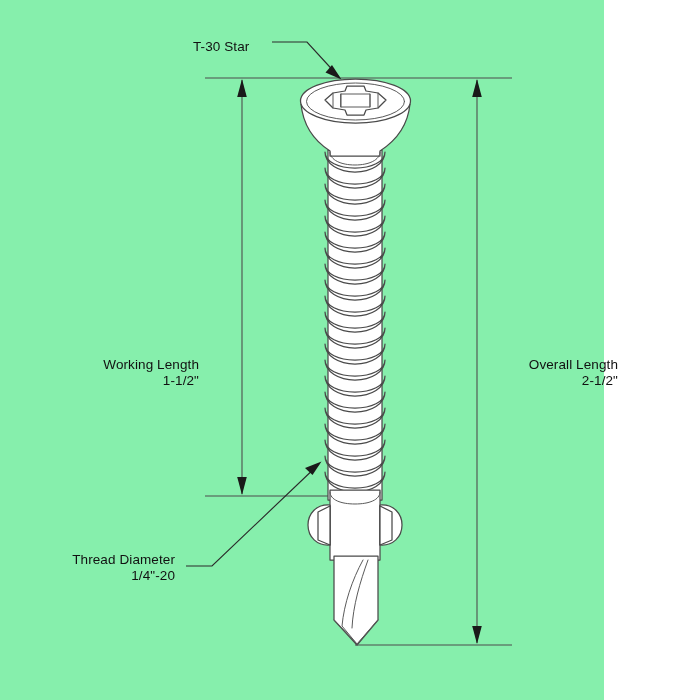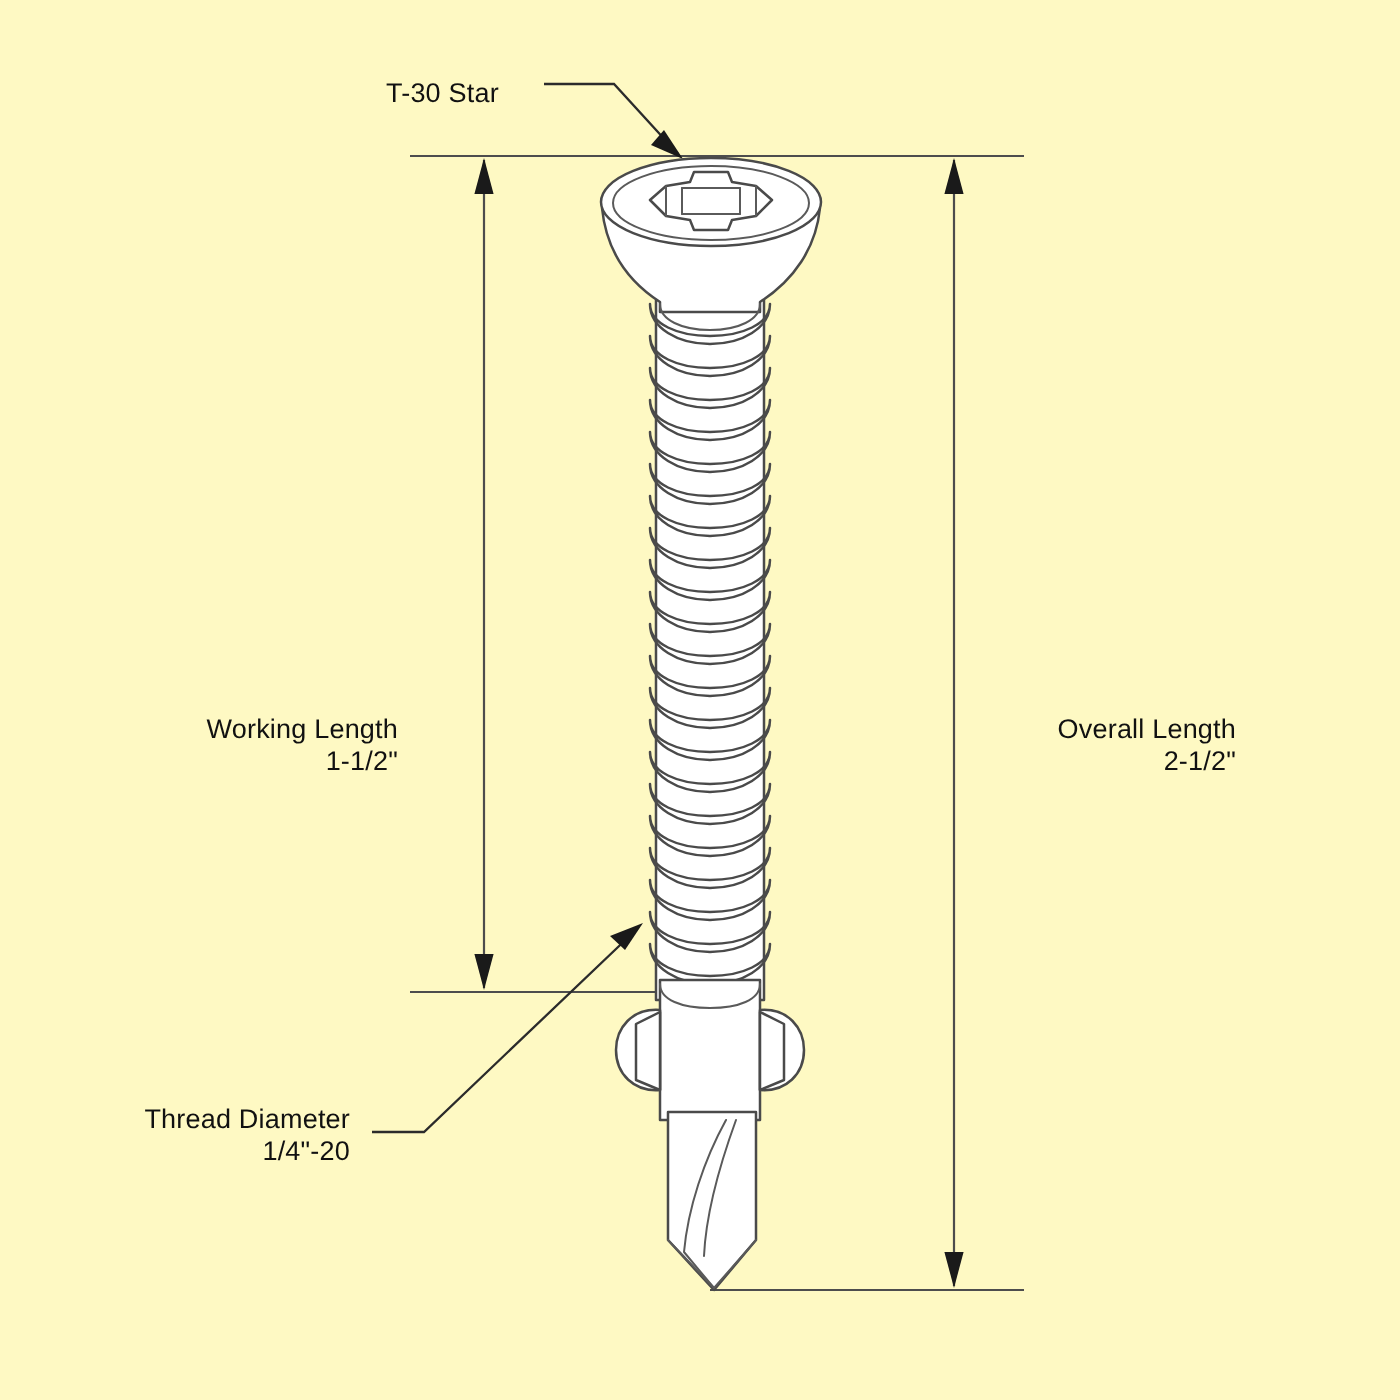--- a/index.html
+++ b/index.html
@@ -8,23 +8,23 @@
     background: #ffffff;
   }
   body {
     width: 700px;
     height: 700px;
     font-family: "Liberation Sans", sans-serif;
     overflow: hidden;
   }
   #drawing-root {
     position: relative;
-    width: 700px;
+    width: 604px;
     height: 700px;
-    background: #fef9c3;
+    background: #86efac;
   }
   svg.sheet {
     position: absolute;
     top: 0;
     left: 0;
     width: 700px;
     height: 700px;
     display: block;
   }
   .dim-line, .ext-line, .leader-line {

